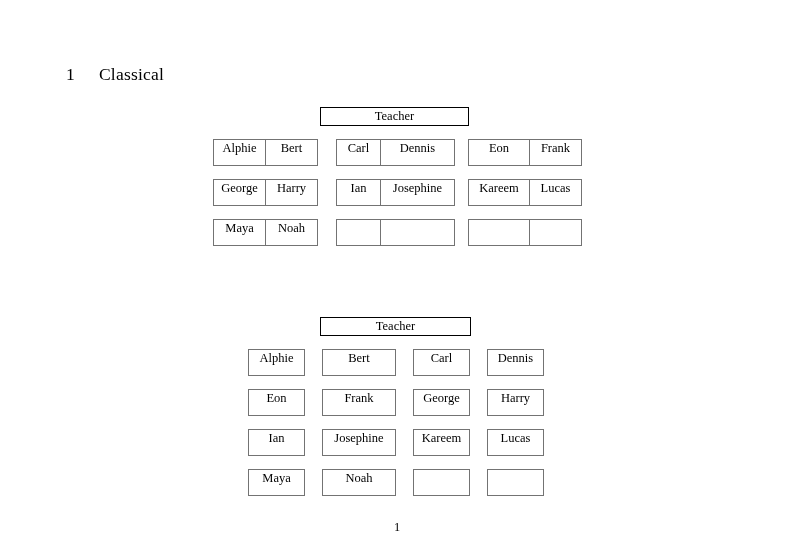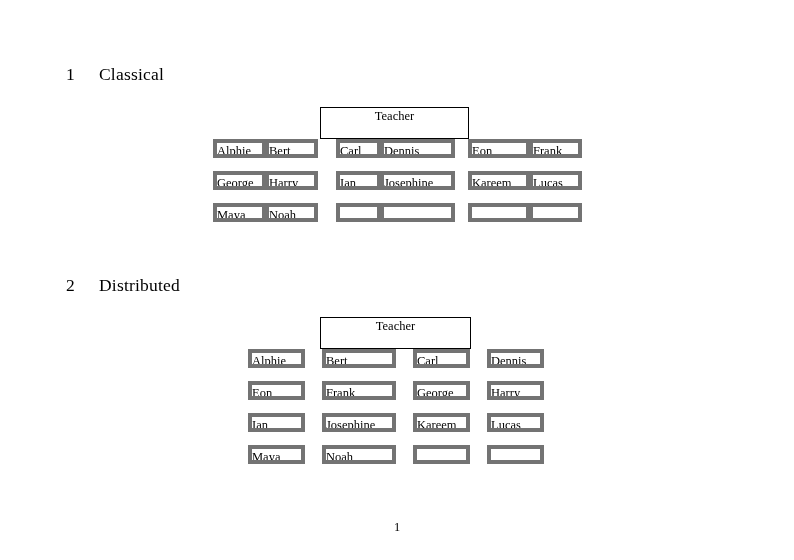--- a/index.html
+++ b/index.html
@@ -32,34 +32,35 @@
   .section-heading .sec-num {
     display: inline-block;
     width: 33px;
   }
   #heading-classical { left: 66px; top: 64px; }
   #heading-distributed { left: 66px; top: 275px; }
 
   
   .cell {
     box-sizing: border-box;
-    border: 4px solid #737373;
-    height: 19px;
+    border: 1px solid #737373;
+    height: 27px;
     line-height: 17px;
     font-size: 12.5px;
+    text-align: center;
     white-space: nowrap;
     background: #ffffff;
     overflow: hidden;
   }
 
   .teacher-box {
     position: absolute;
     box-sizing: border-box;
     border: 1px solid #000000;
-    height: 32px;
+    height: 19px;
     line-height: 17px;
     font-size: 12.5px;
     text-align: center;
     background: #ffffff;
     white-space: nowrap;
   }
 
   
   #classical-teacher { left: 320px; top: 107px; width: 149px; }
 
@@ -169,23 +170,20 @@
     <div class="classical-row">
       <div class="cell col-0">Kareem</div>
       <div class="cell col-1">Lucas</div>
     </div>
     <div class="classical-row">
       <div class="cell col-0"></div>
       <div class="cell col-1"></div>
     </div>
   </div>
 
-  <div class="section-heading" id="heading-distributed">
-    <span class="sec-num">2</span><span>Distributed</span>
-  </div>
 
   <div class="teacher-box" id="distributed-teacher">Teacher</div>
 
   <div id="distributed-grid">
     <div class="distributed-row">
       <div class="cell dcol-0">Alphie</div>
       <div class="cell dcol-1">Bert</div>
       <div class="cell dcol-2">Carl</div>
       <div class="cell dcol-3">Dennis</div>
     </div>

